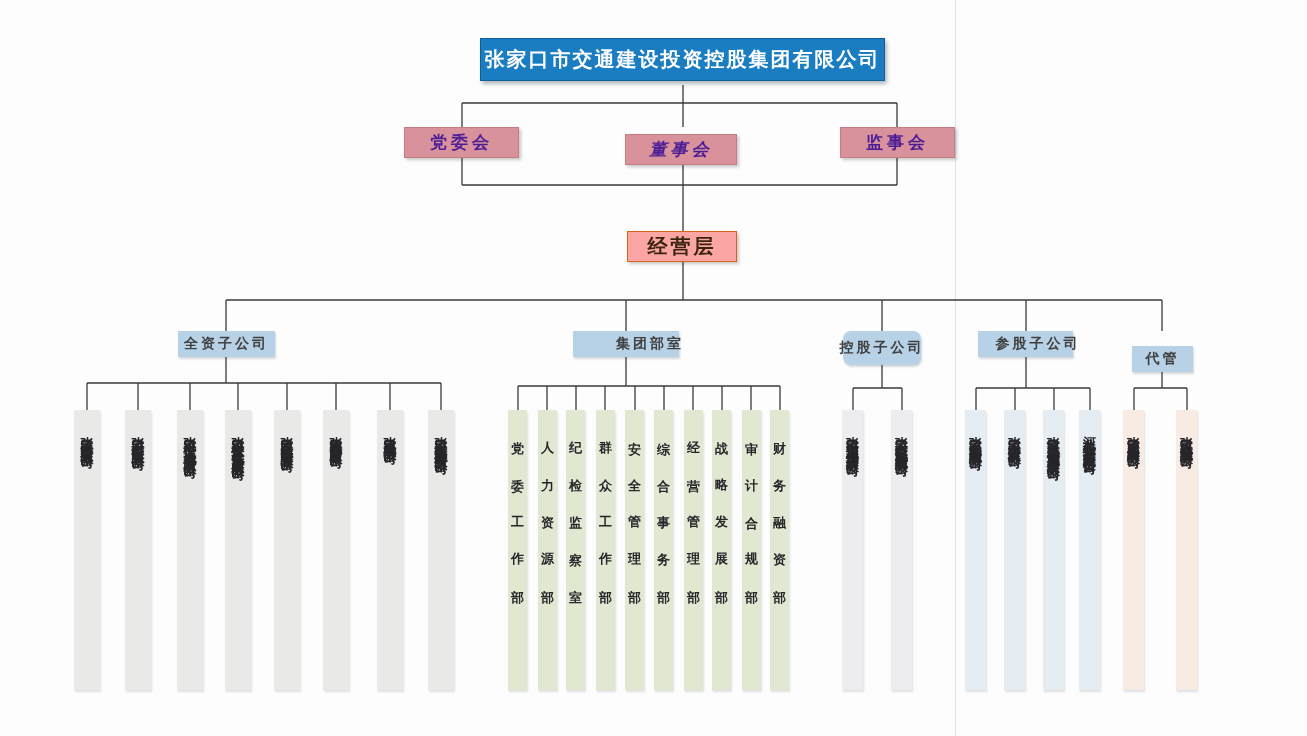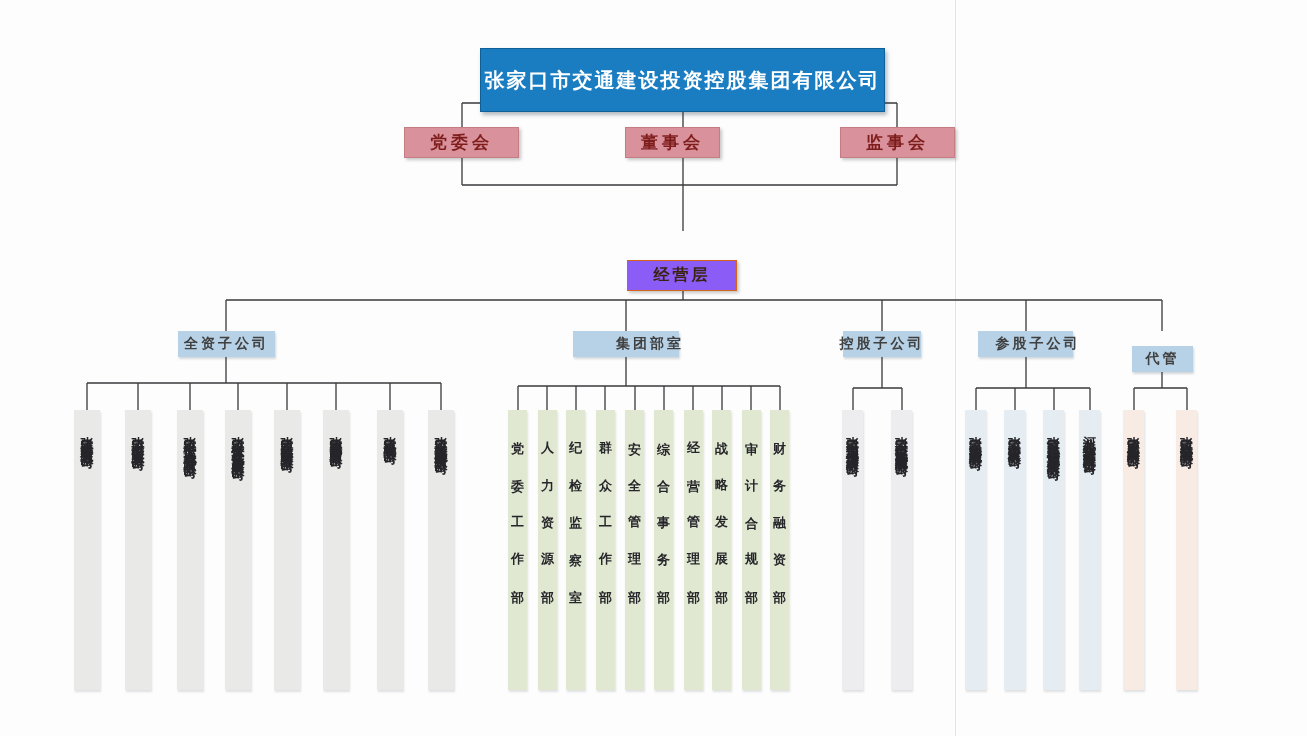--- a/index.html
+++ b/index.html
@@ -13,26 +13,26 @@
   .box{
     position:absolute;box-sizing:border-box;z-index:2;
     display:flex;align-items:center;justify-content:center;
     font-weight:bold;text-align:center;white-space:nowrap;
   }
   .top-box{
     background:#1b7dc1;color:#ffffff;font-size:20px;letter-spacing:2px;
     border:1px solid #0f5f98;box-shadow:2px 3px 4px rgba(40,60,80,0.35);
   }
   .gov-box{
-    background:#d9929b;color:#7f1d1d;font-size:17px;letter-spacing:4px;
+    background:#d9929b;color:#4c1d95;font-size:17px;letter-spacing:4px;
     border:1px solid #c47c85;box-shadow:2px 2px 3px rgba(60,60,70,0.28);
   }
   .mgmt-box{
-    background:#8b5cf6;color:#3a2410;font-size:16px;letter-spacing:3px;
-    border:1px solid #d3641a;box-shadow:2px 2px 3px rgba(60,60,70,0.28);margin-top:29px;
+    background:#fca5a5;color:#3a2410;font-size:20px;letter-spacing:3px;
+    border:1px solid #d3641a;box-shadow:2px 2px 3px rgba(60,60,70,0.28);
   }
   .hdr-box{
     background:#b7d2e7;color:#404040;font-size:14px;letter-spacing:3px;
     box-shadow:1px 2px 2px rgba(70,80,90,0.22);
   }
   .vbox{
     position:absolute;top:410px;height:280px;z-index:2;box-sizing:border-box;
     display:flex;justify-content:center;align-items:flex-start;
     box-shadow:1px 2px 2px rgba(90,95,100,0.18);
   }
@@ -73,45 +73,45 @@
       M518 386 V410 M547 386 V410 M576 386 V410 M605 386 V410 M635 386 V410 M664 386 V410 M693 386 V410 M722 386 V410 M751 386 V410 M780 386 V410
       M853 388 H902
       M853 388 V410 M902 388 V410
       M976 388 H1090
       M976 388 V410 M1015 388 V410 M1054 388 V410 M1090 388 V410
       M1134 388 H1187
       M1134 388 V410 M1187 388 V410
     "></path>
   </svg>
 
-  <div class="box top-box" style="left:480px;top:38px;width:405px;height:64px;margin-top:10px;">
+  <div class="box top-box" style="left:480px;top:38px;width:405px;height:43px;">
     <span>张家口市交通建设投资控股集团有限公司</span>
   </div>
 
   <div class="box gov-box" style="left:404px;top:127px;width:115px;height:31px;">
     <span>党委会</span>
   </div>
-  <div class="box gov-box" style="left:625px;top:127px;width:95px;height:31px;">
+  <div class="box gov-box" style="left:625px;top:134px;width:112px;height:31px;font-style:italic;">
     <span>董事会</span>
   </div>
   <div class="box gov-box" style="left:840px;top:127px;width:115px;height:31px;">
     <span>监事会</span>
   </div>
 
   <div class="box mgmt-box" style="left:627px;top:231px;width:110px;height:31px;">
     <span>经营层</span>
   </div>
 
   <div class="box hdr-box" style="left:178px;top:331px;width:97px;height:26px;">
     <span>全资子公司</span>
   </div>
   <div class="box hdr-box" style="left:573px;top:331px;width:106px;height:26px;padding-left:48px;">
     <span>集团部室</span>
   </div>
-  <div class="box hdr-box" style="left:843px;top:331px;width:78px;height:26px;">
+  <div class="box hdr-box" style="left:843px;top:331px;width:78px;height:34px;border-radius:8px;">
     <span>控股子公司</span>
   </div>
   <div class="box hdr-box" style="left:978px;top:331px;width:95px;height:26px;padding-left:25px;">
     <span>参股子公司</span>
   </div>
   <div class="box hdr-box" style="left:1132px;top:346px;width:61px;height:26px;">
     <span>代管</span>
   </div>
 
   <div class="vbox company g-gray" style="left:74px;width:26px;">

